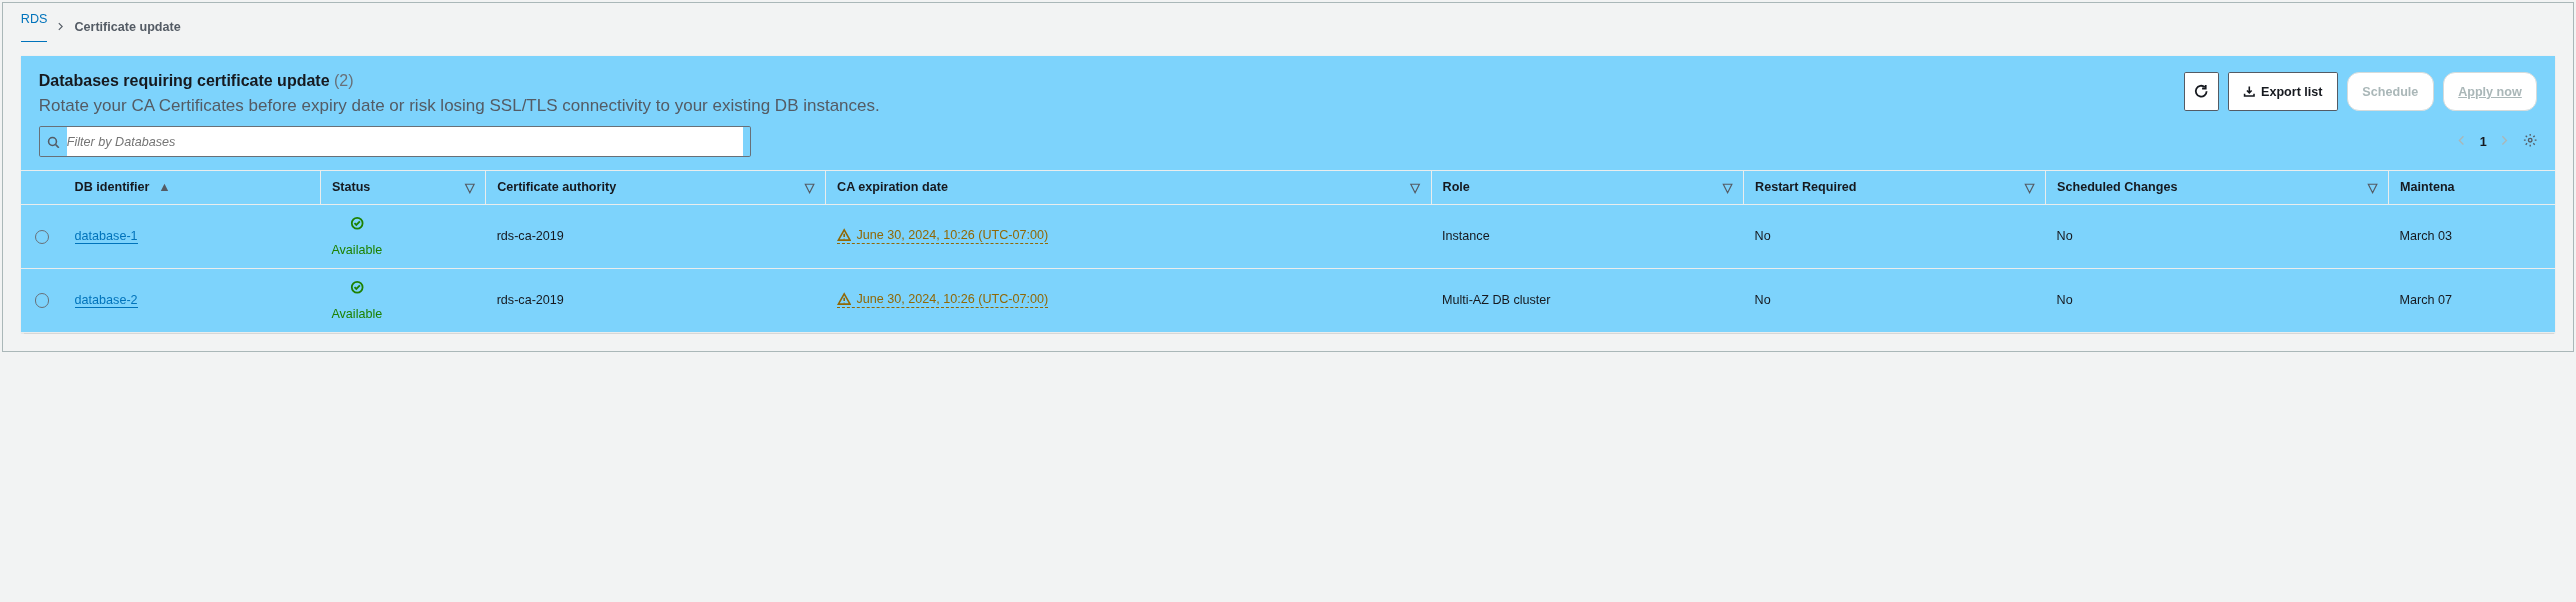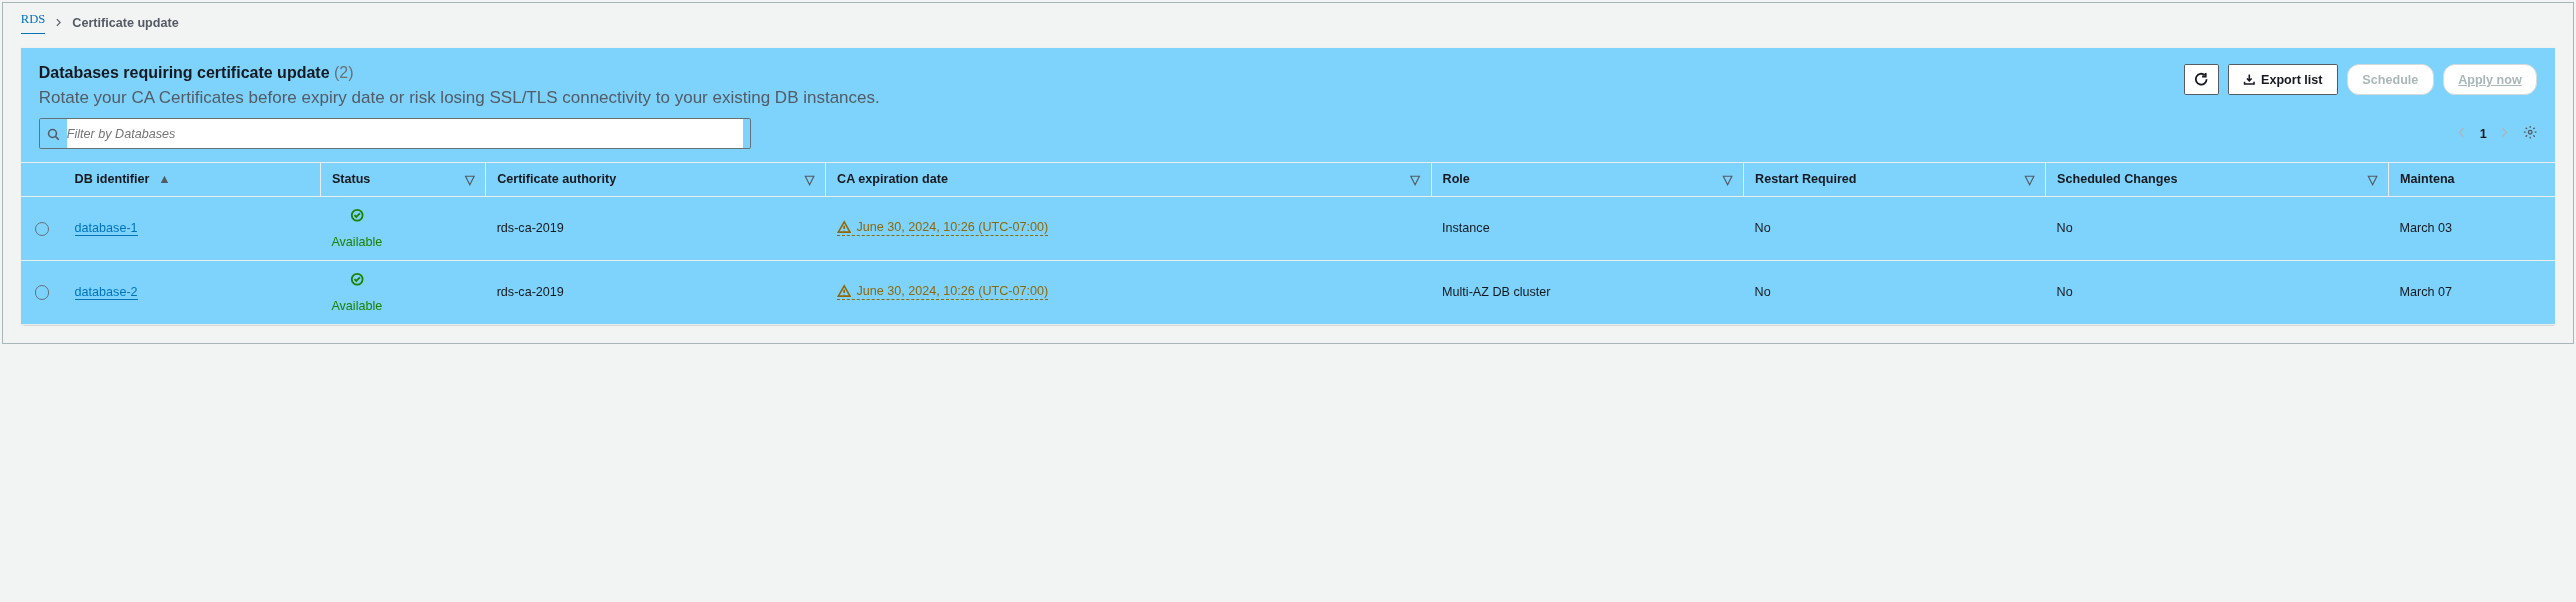--- a/index.html
+++ b/index.html
@@ -19,22 +19,21 @@
       padding: 9px 18px;
       font-size: 12.6px;
       display: flex;
       align-items: center;
       gap: 9px;
     }
     .breadcrumb a {
       color: #0073bb;
       text-decoration: none;
       border-bottom: 0.9px solid #0073bb;
-      padding-bottom: 6px;
-      font-family: Liberation Serif, serif;
+      padding-bottom: 15px;
     }
     .breadcrumb .chevron {
       color: #545b64;
       font-size: 12.6px;
     }
     .breadcrumb .current {
       color: #545b64;
       font-weight: 700;
     }
     .panel {
@@ -73,21 +72,21 @@
       background: #fff;
       padding: 5.4px 14.4px;
       font-size: 12.6px;
       font-weight: 700;
       border-radius: 1.8px;
       cursor: pointer;
       display: inline-flex;
       align-items: center;
       gap: 5.4px;
       color: #16191f;
-      height: 31px;
+      height: 39px;
     }
     .btn.icon-only {
       padding: 5.4px 9px;
     }
     .btn.disabled {
       color: #aab7b8;
       border-color: #d5dbdb;
       cursor: not-allowed;
       border-radius: 12px;
     }

